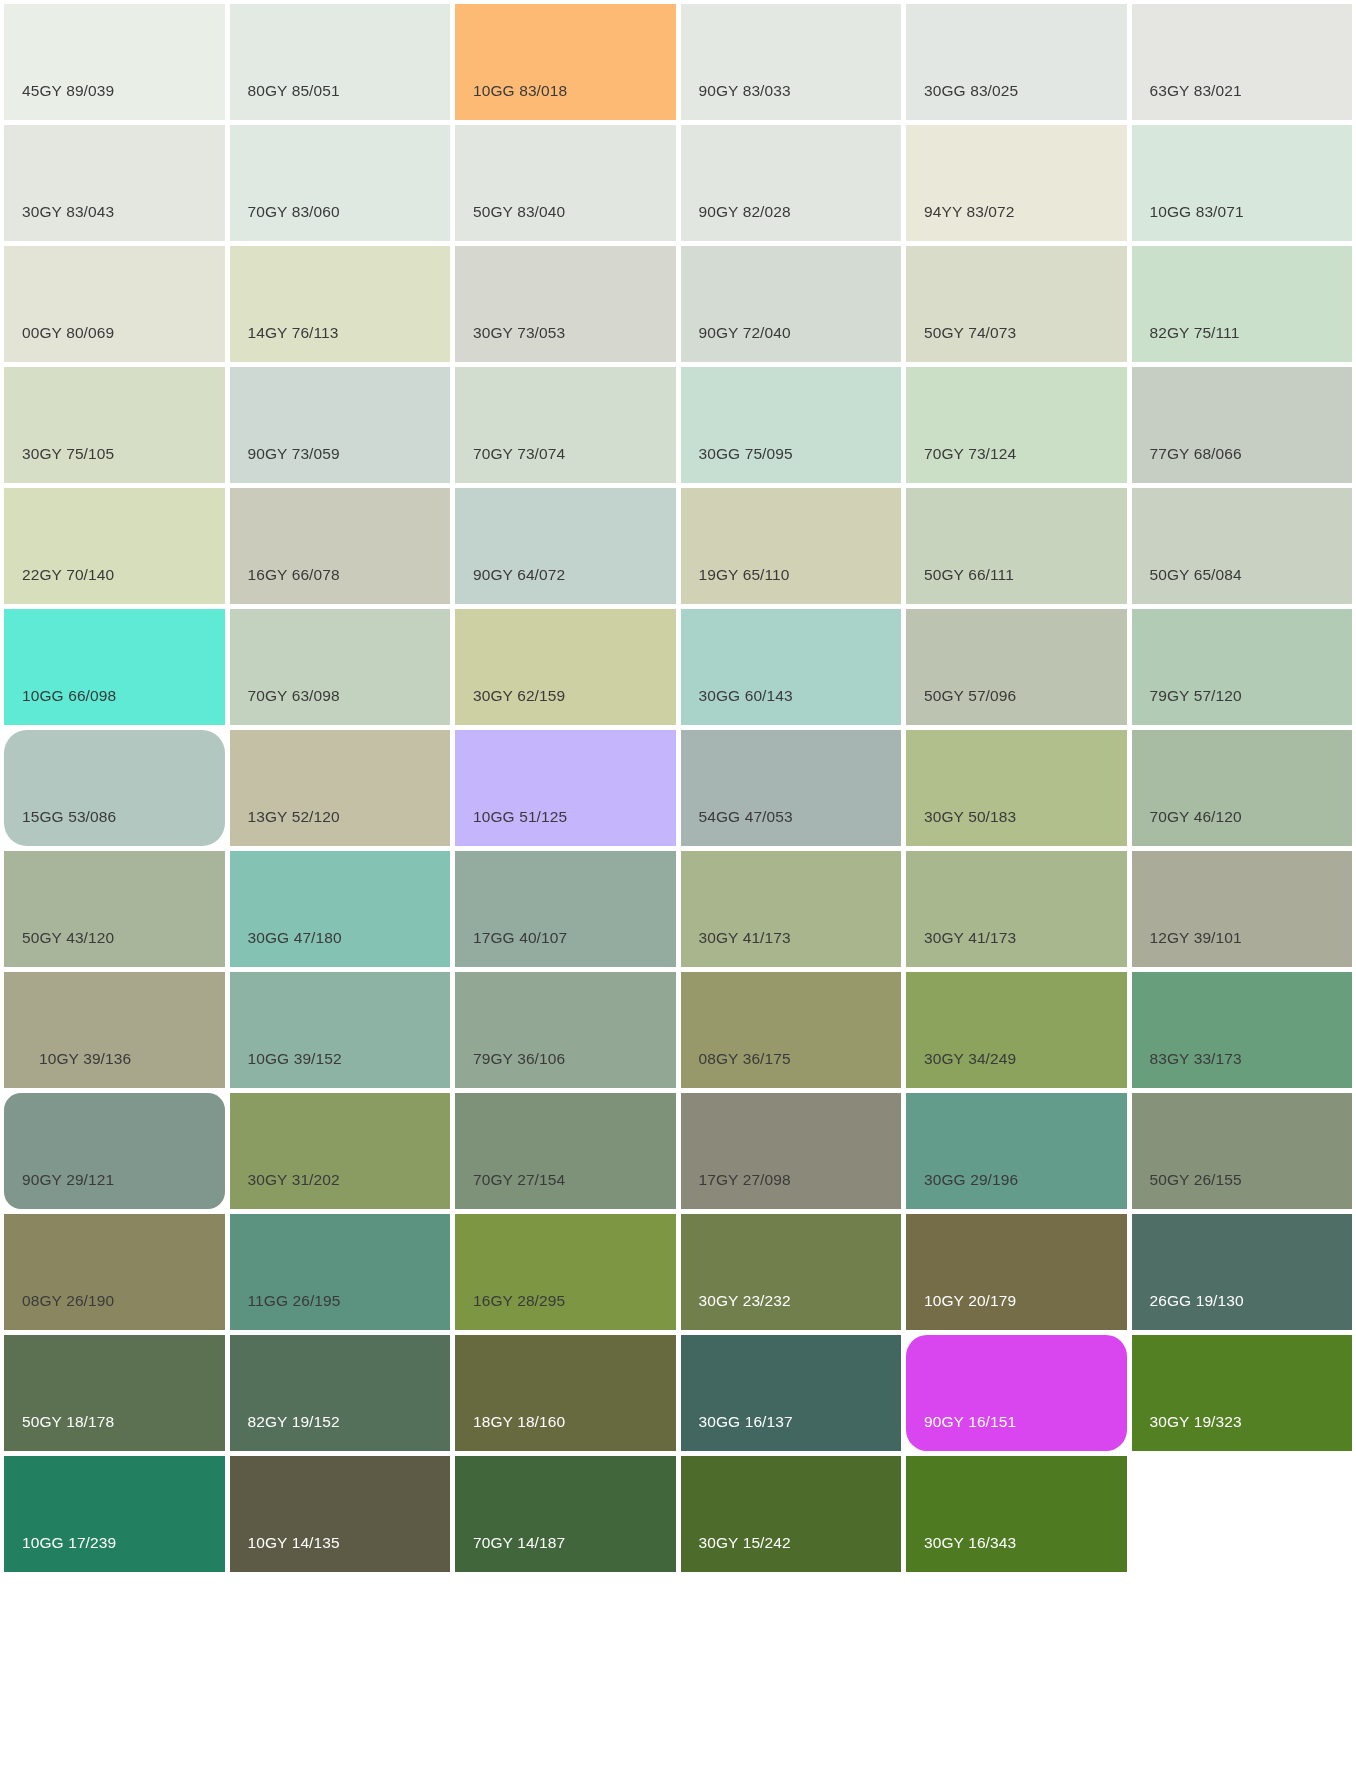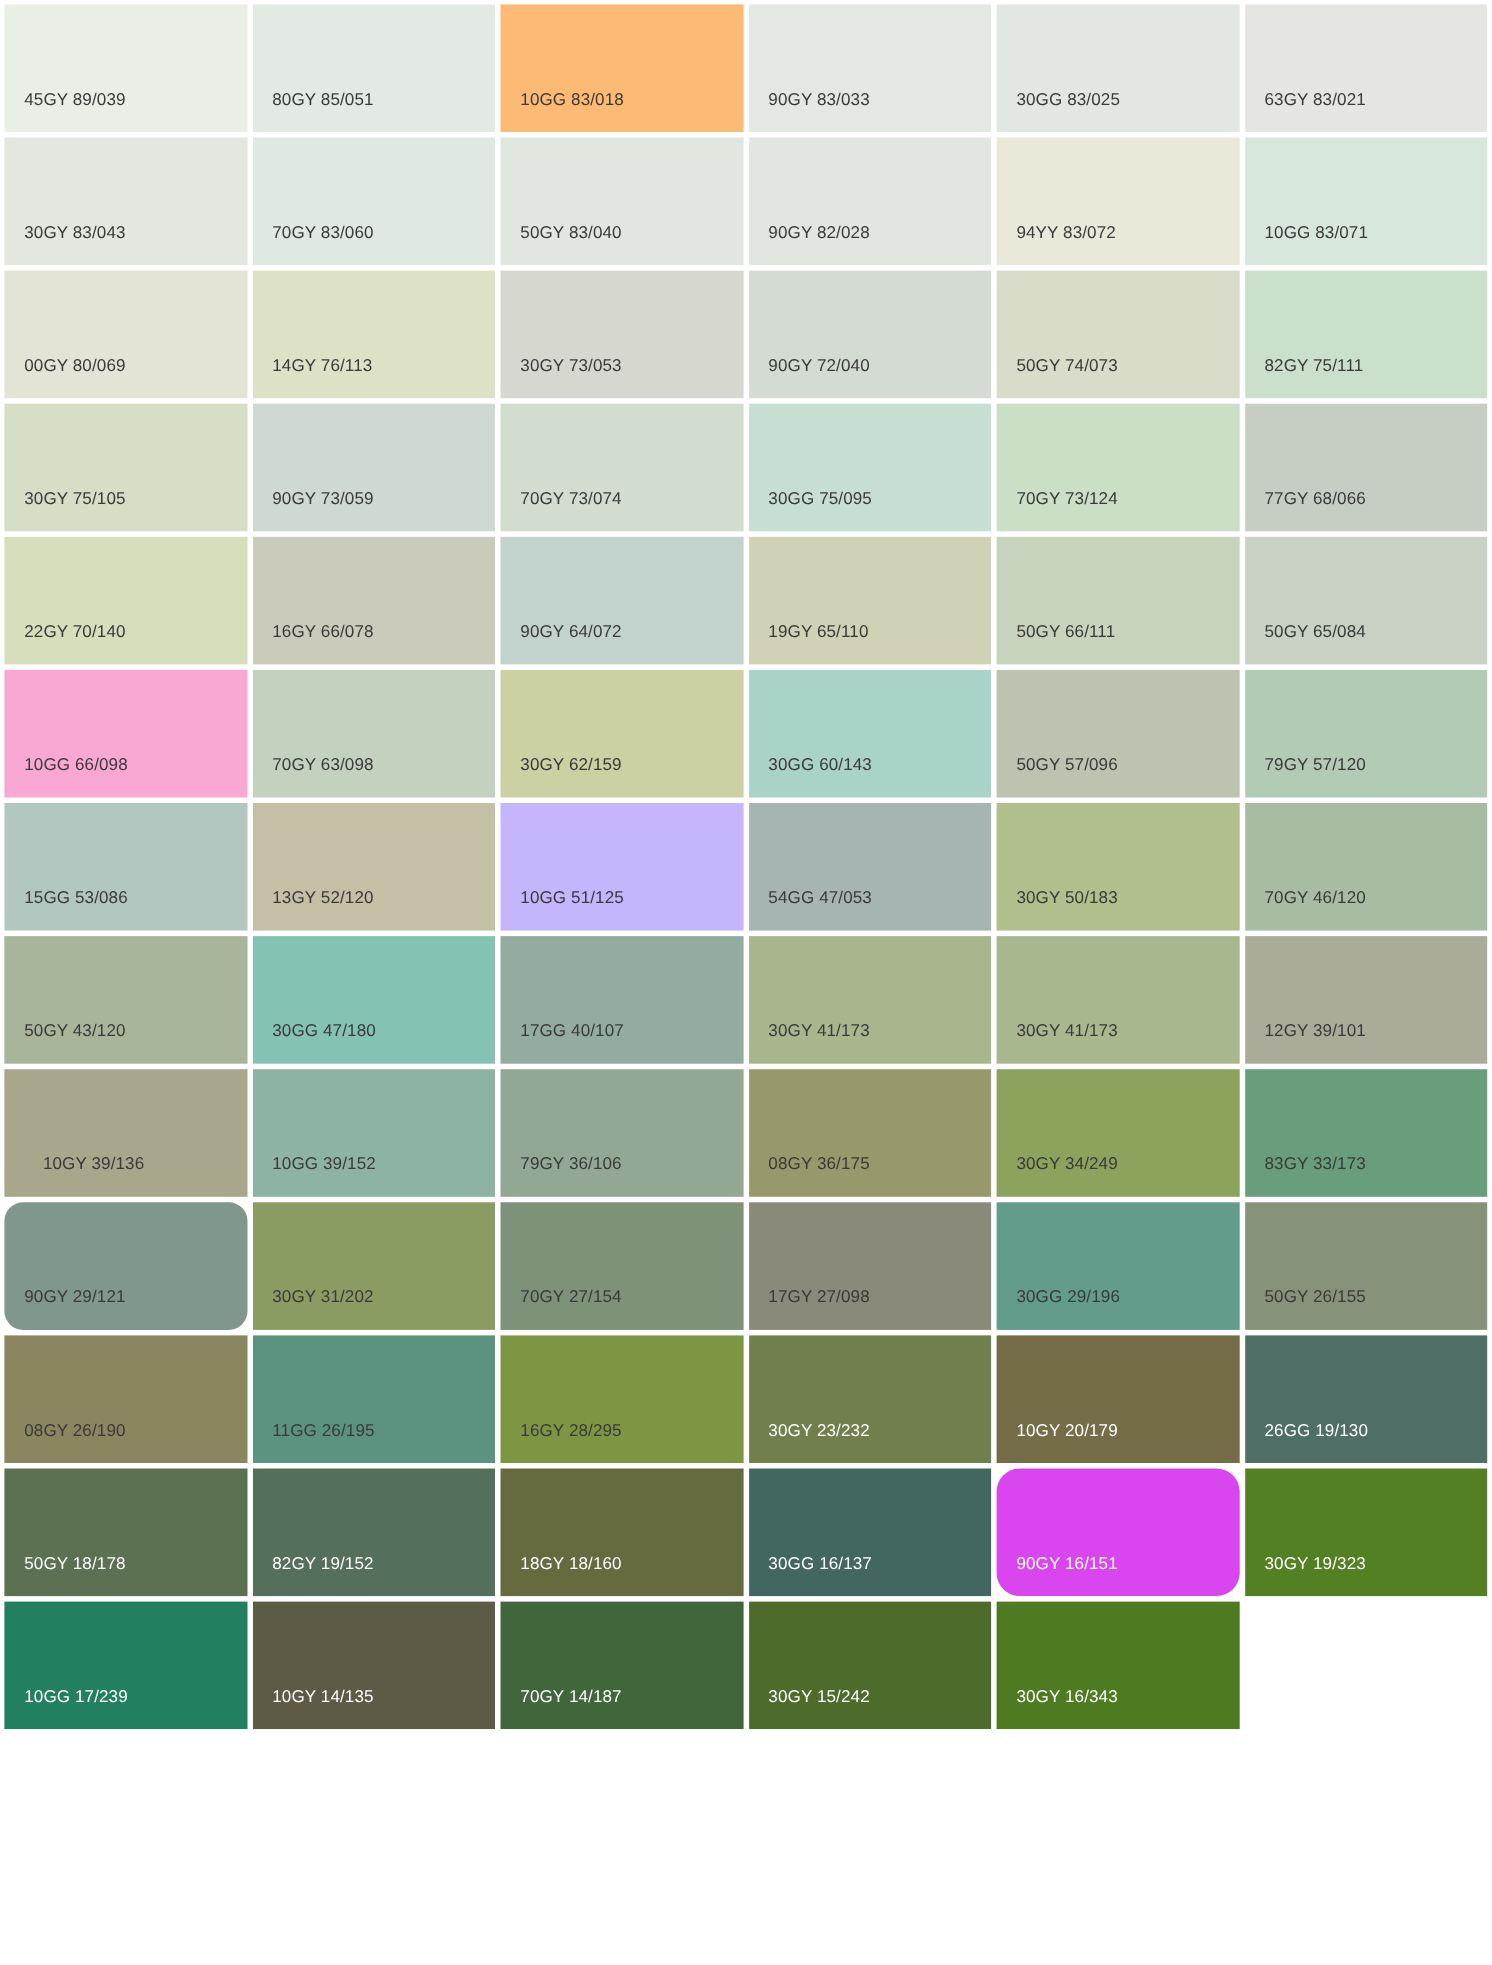--- a/index.html
+++ b/index.html
@@ -123,39 +123,39 @@
     </div>
     <div class="swatch dark-text" style="background-color: rgb(209, 209, 182);">
       <span class="swatch-label">19GY 65/110</span>
     </div>
     <div class="swatch dark-text" style="background-color: rgb(200, 211, 189);">
       <span class="swatch-label">50GY 66/111</span>
     </div>
     <div class="swatch dark-text" style="background-color: rgb(200, 209, 194);">
       <span class="swatch-label">50GY 65/084</span>
     </div>
-    <div class="swatch dark-text" style="background-color: #f9a8d4;">
+    <div class="swatch dark-text" style="background-color: #5eead4;">
       <span class="swatch-label">10GG 66/098</span>
     </div>
     <div class="swatch dark-text" style="background-color: rgb(195, 210, 191);">
       <span class="swatch-label">70GY 63/098</span>
     </div>
     <div class="swatch dark-text" style="background-color: rgb(204, 208, 162);">
       <span class="swatch-label">30GY 62/159</span>
     </div>
     <div class="swatch dark-text" style="background-color: rgb(169, 211, 201);">
       <span class="swatch-label">30GG 60/143</span>
     </div>
     <div class="swatch dark-text" style="background-color: rgb(188, 195, 176);">
       <span class="swatch-label">50GY 57/096</span>
     </div>
     <div class="swatch dark-text" style="background-color: rgb(178, 203, 181);">
       <span class="swatch-label">79GY 57/120</span>
     </div>
-    <div class="swatch dark-text" style="background-color: rgb(178, 199, 191);">
+    <div class="swatch dark-text" style="background-color: rgb(178, 199, 191); border-radius: 23px;">
       <span class="swatch-label">15GG 53/086</span>
     </div>
     <div class="swatch dark-text" style="background-color: rgb(196, 192, 166);">
       <span class="swatch-label">13GY 52/120</span>
     </div>
     <div class="swatch dark-text" style="background-color: #c4b5fd;">
       <span class="swatch-label">10GG 51/125</span>
     </div>
     <div class="swatch dark-text" style="background-color: rgb(166, 180, 178);">
       <span class="swatch-label">54GG 47/053</span>

